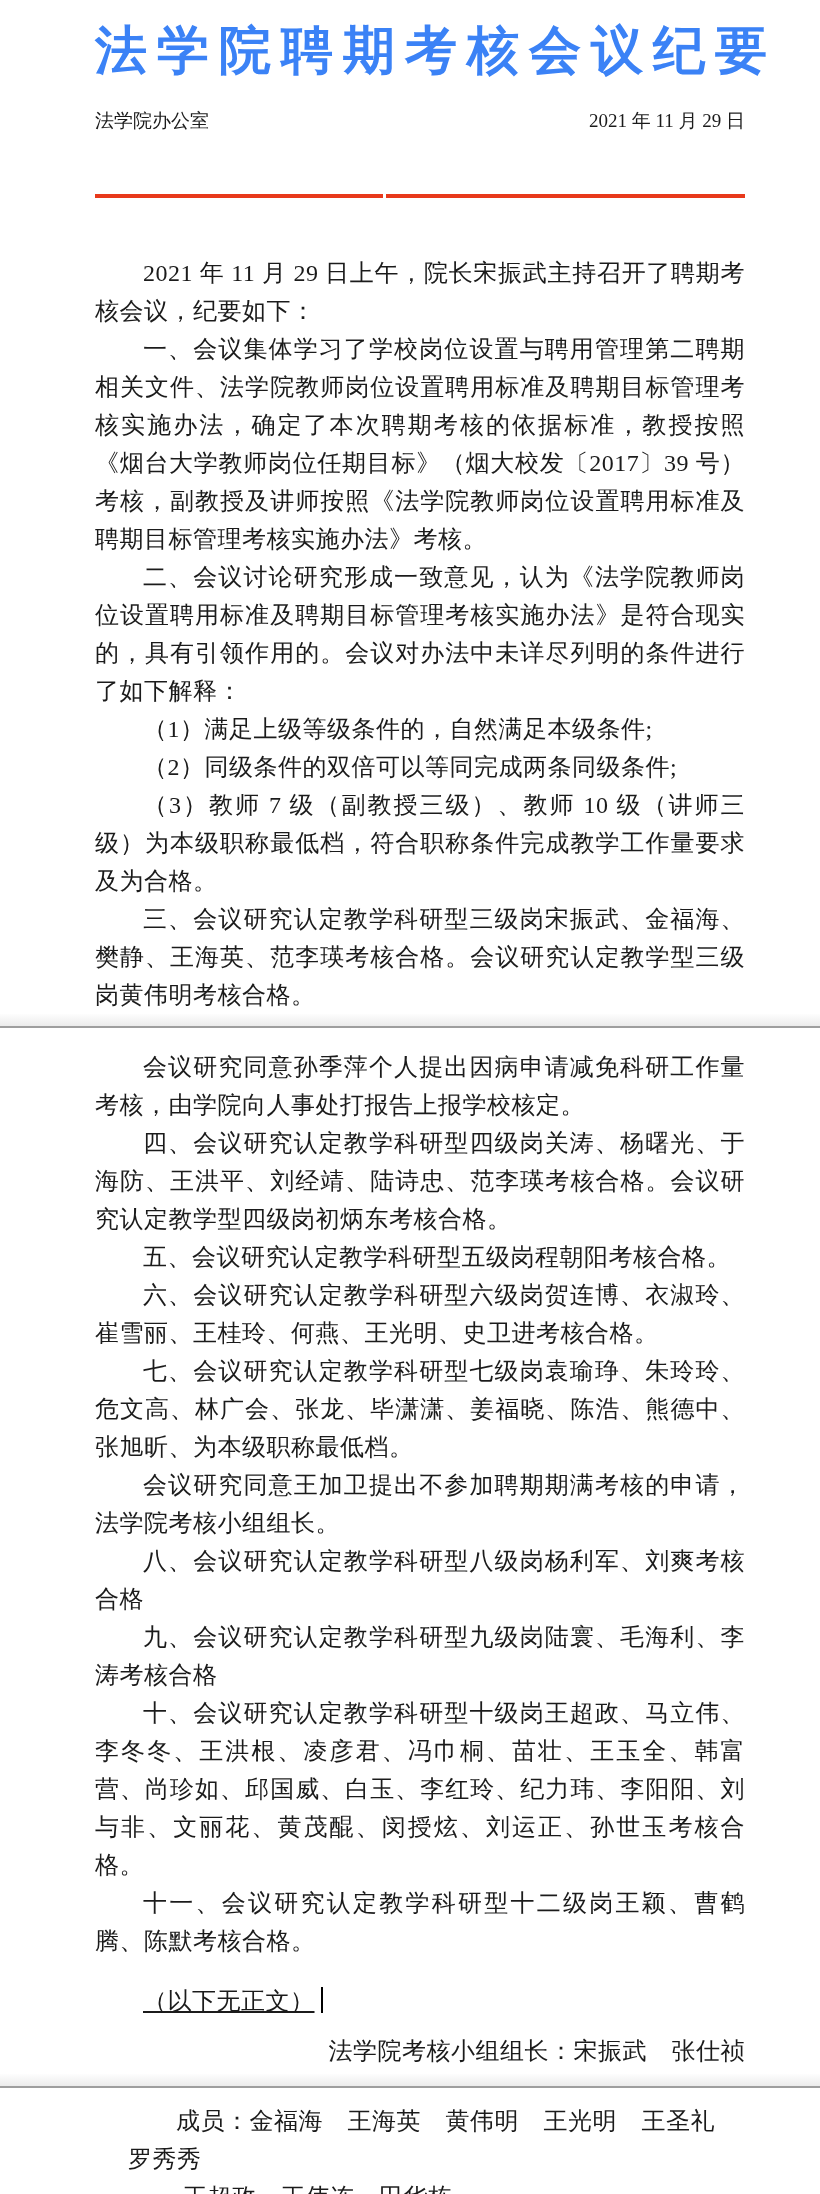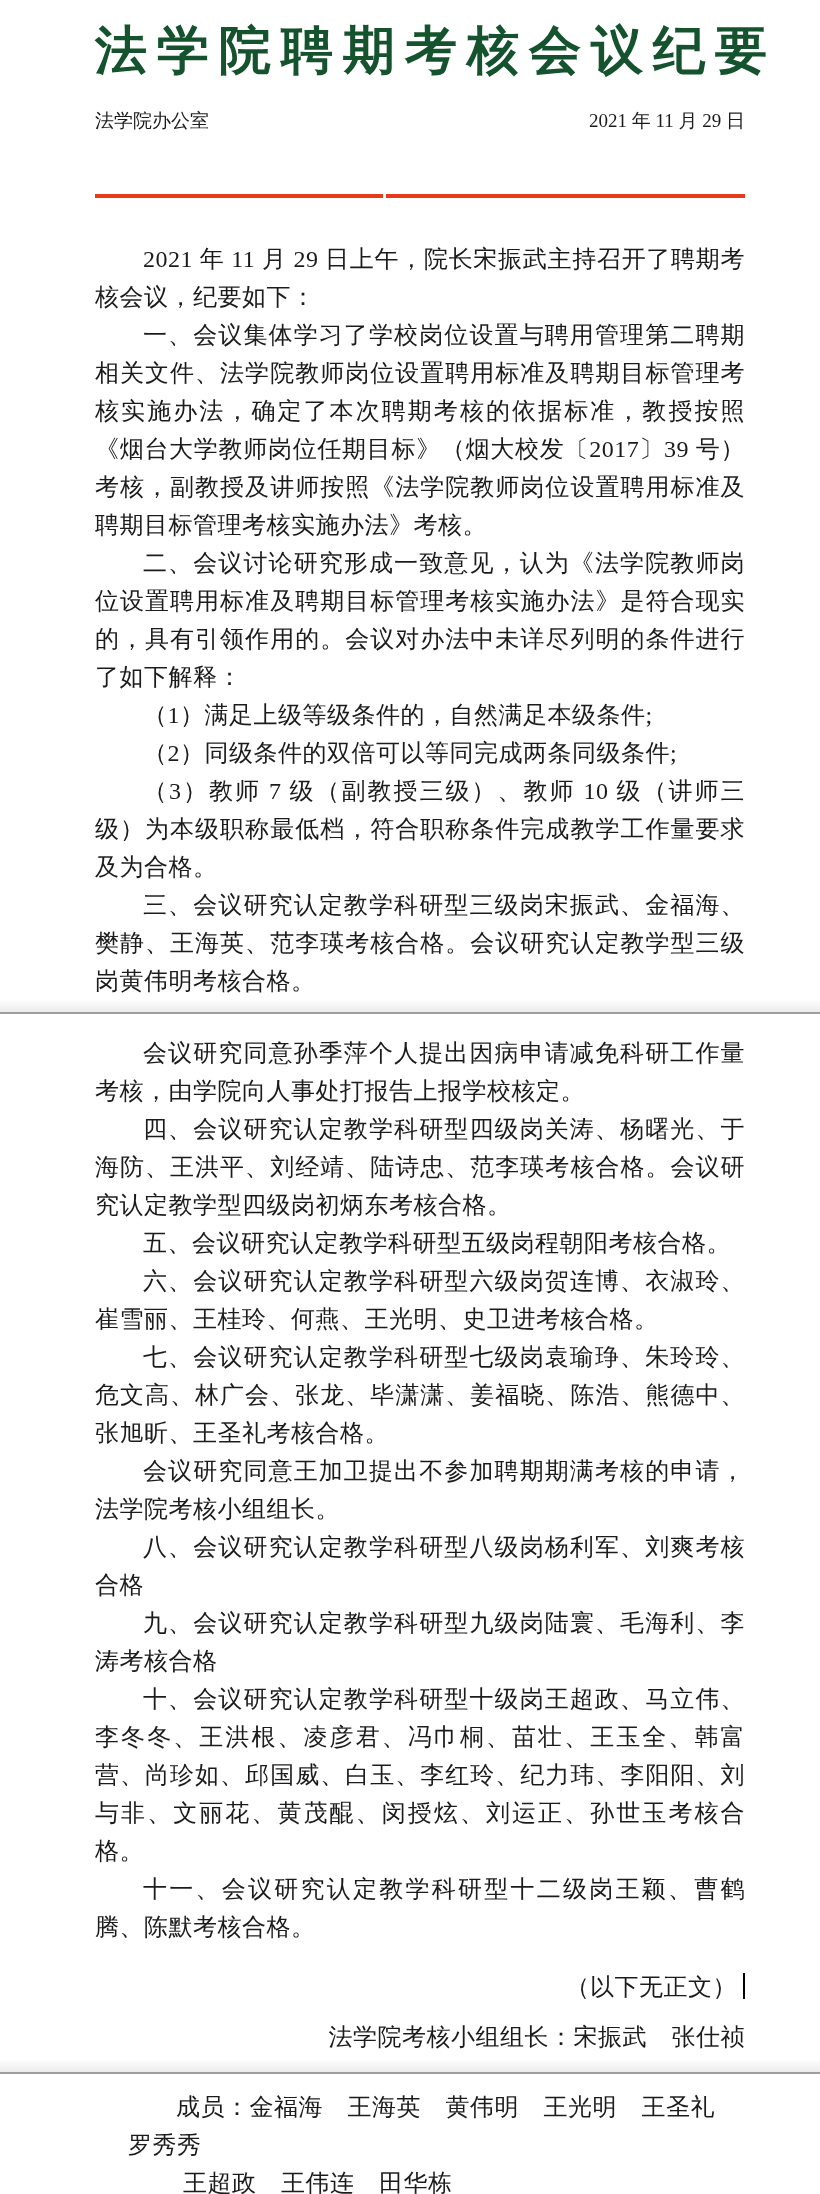--- a/index.html
+++ b/index.html
@@ -8,21 +8,21 @@
     font-family: "Liberation Serif", "DejaVu Serif", serif;
     color: #1b1b1b;
   }
   .doc { width: 820px; background: #fff; }
   .page { padding-left: 95px; padding-right: 75px; box-sizing: border-box; }
   .p1 { padding-top: 22px; }
 
   h1.doc-title {
     margin: 0;
     text-align: center;
-    color: #14532d;
+    color: #3b82f6;
     font-size: 52px;
     font-weight: 700;
     letter-spacing: 10px;
     line-height: 58px;
     white-space: nowrap;
   }
 
   .hdr-row {
     display: flex;
     justify-content: space-between;
@@ -39,32 +39,32 @@
     position: relative;
   }
   .red-line .notch {
     position: absolute;
     left: 288px; top: 0;
     width: 3px; height: 4px;
     background: #ffffff;
   }
 
   .body-text {
-    margin-top: 42px;
+    margin-top: 56px;
     font-size: 24px;
     line-height: 38px;
     text-align: justify;
     letter-spacing: 0.5px;
   }
   .body-text p { margin: 0; text-indent: 48px; }
 
   .p2 .body-text { margin-top: 20px; }
   .p2 { padding-bottom: 4px; }
 
-  p.no-text { margin-top: 22px !important; text-align: right; }
+  p.no-text { margin-top: 22px !important; text-align: left; text-decoration: underline; }
   p.leaders { margin-top: 12px !important; text-align: right; }
 
   .p3 .body-text { margin-top: 14px; }
   p.members-cont { text-indent: 0 !important; padding-left: 88px; text-align: left; }
   p.members, p.recorder { text-align: left; margin-left: 33px; }
 
   .caret {
     display: inline-block;
     width: 2px;
     height: 26px;
@@ -109,21 +109,21 @@
   </div>
 
   <div class="page-break"></div>
 
   <div class="page p2">
     <div class="body-text">
       <p>会议研究同意孙季萍个人提出因病申请减免科研工作量考核，由学院向人事处打报告上报学校核定。</p>
       <p>四、会议研究认定教学科研型四级岗关涛、杨曙光、于海防、王洪平、刘经靖、陆诗忠、范李瑛考核合格。会议研究认定教学型四级岗初炳东考核合格。</p>
       <p>五、会议研究认定教学科研型五级岗程朝阳考核合格。</p>
       <p>六、会议研究认定教学科研型六级岗贺连博、衣淑玲、崔雪丽、王桂玲、何燕、王光明、史卫进考核合格。</p>
-      <p>七、会议研究认定教学科研型七级岗袁瑜琤、朱玲玲、危文高、林广会、张龙、毕潇潇、姜福晓、陈浩、熊德中、张旭昕、王圣礼考核合格。</p>
+      <p>七、会议研究认定教学科研型七级岗袁瑜琤、朱玲玲、危文高、林广会、张龙、毕潇潇、姜福晓、陈浩、熊德中、张旭昕、为本级职称最低档。</p>
       <p>会议研究同意王加卫提出不参加聘期期满考核的申请，法学院考核小组组长。</p>
       <p>八、会议研究认定教学科研型八级岗杨利军、刘爽考核合格</p>
       <p>九、会议研究认定教学科研型九级岗陆寰、毛海利、李涛考核合格</p>
       <p>十、会议研究认定教学科研型十级岗王超政、马立伟、李冬冬、王洪根、凌彦君、冯巾桐、苗壮、王玉全、韩富营、尚珍如、邱国威、白玉、李红玲、纪力玮、李阳阳、刘与非、文丽花、黄茂醌、闵授炫、刘运正、孙世玉考核合格。</p>
       <p>十一、会议研究认定教学科研型十二级岗王颖、曹鹤腾、陈默考核合格。</p>
 
       <p class="no-text"><span>（以下无正文）</span><span class="caret"></span></p>
 
       <p class="leaders">法学院考核小组组长：宋振武　张仕祯</p>
     </div>

